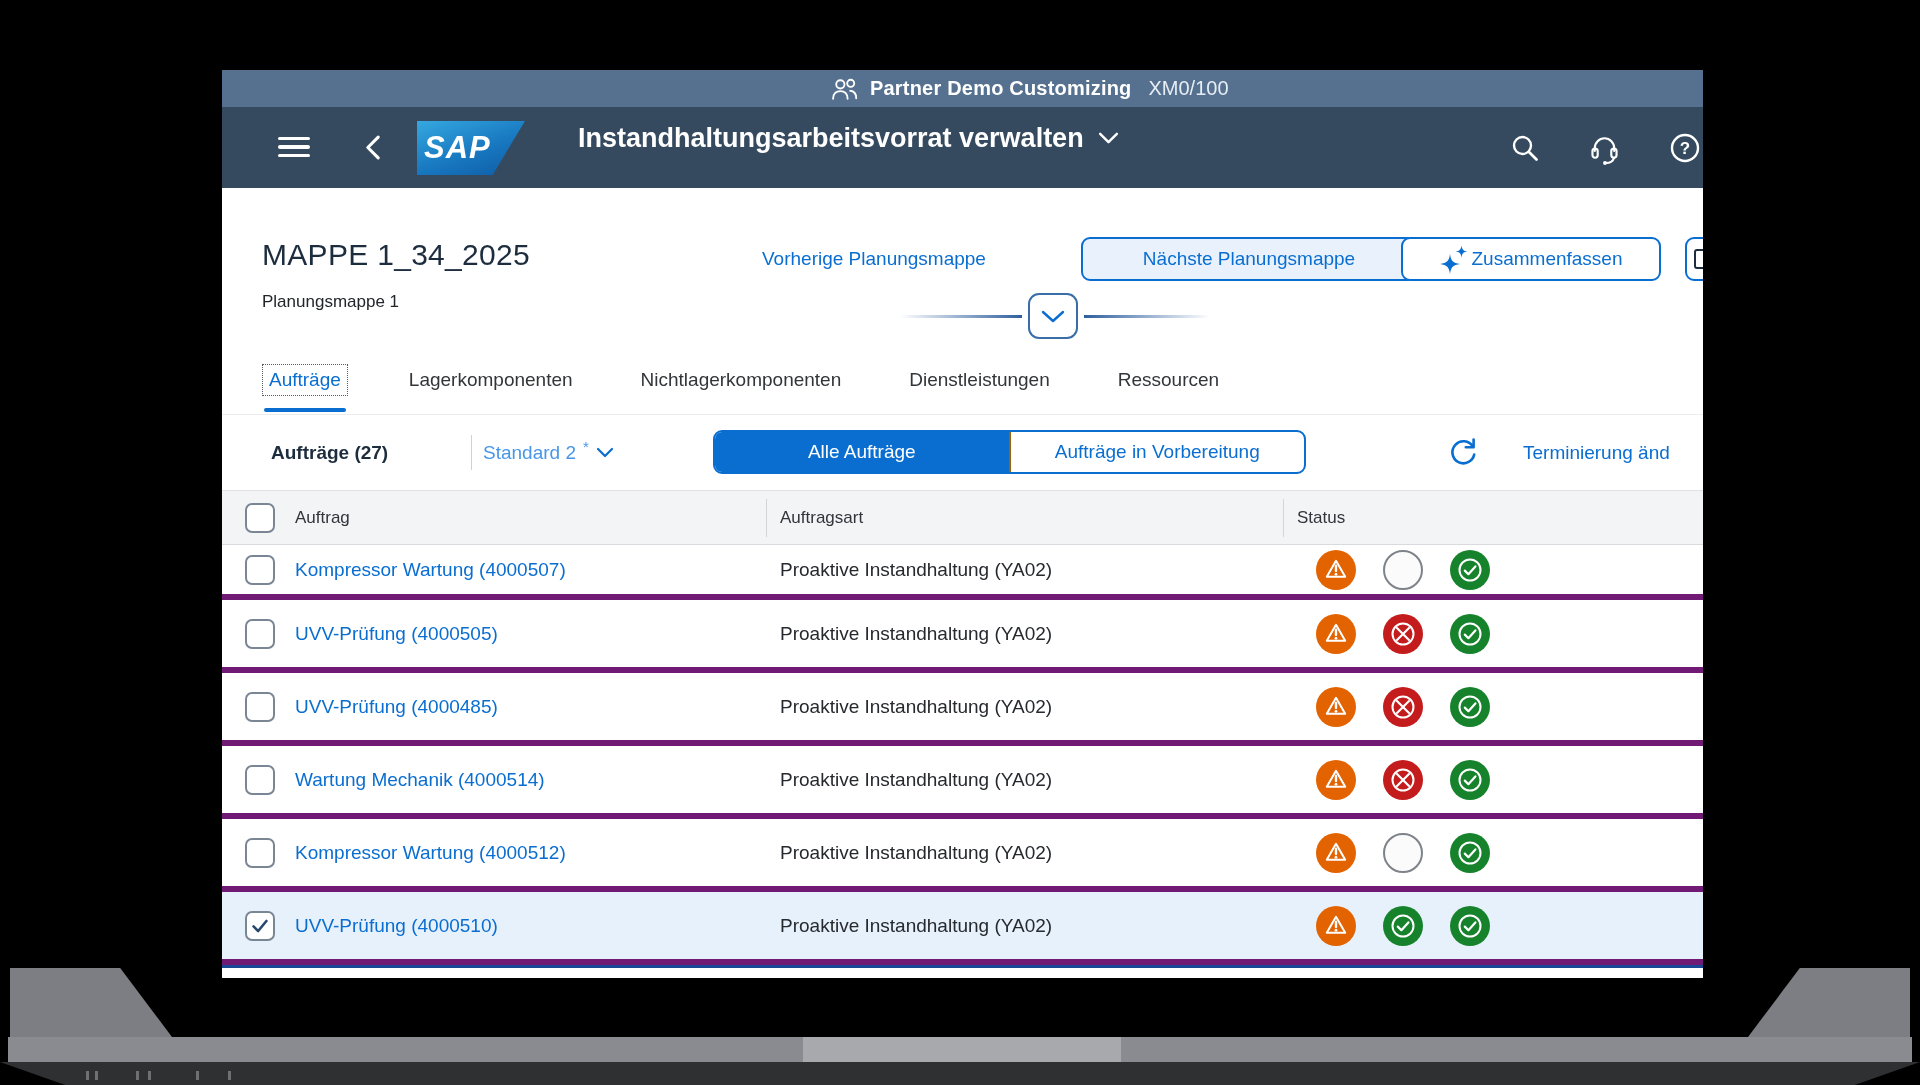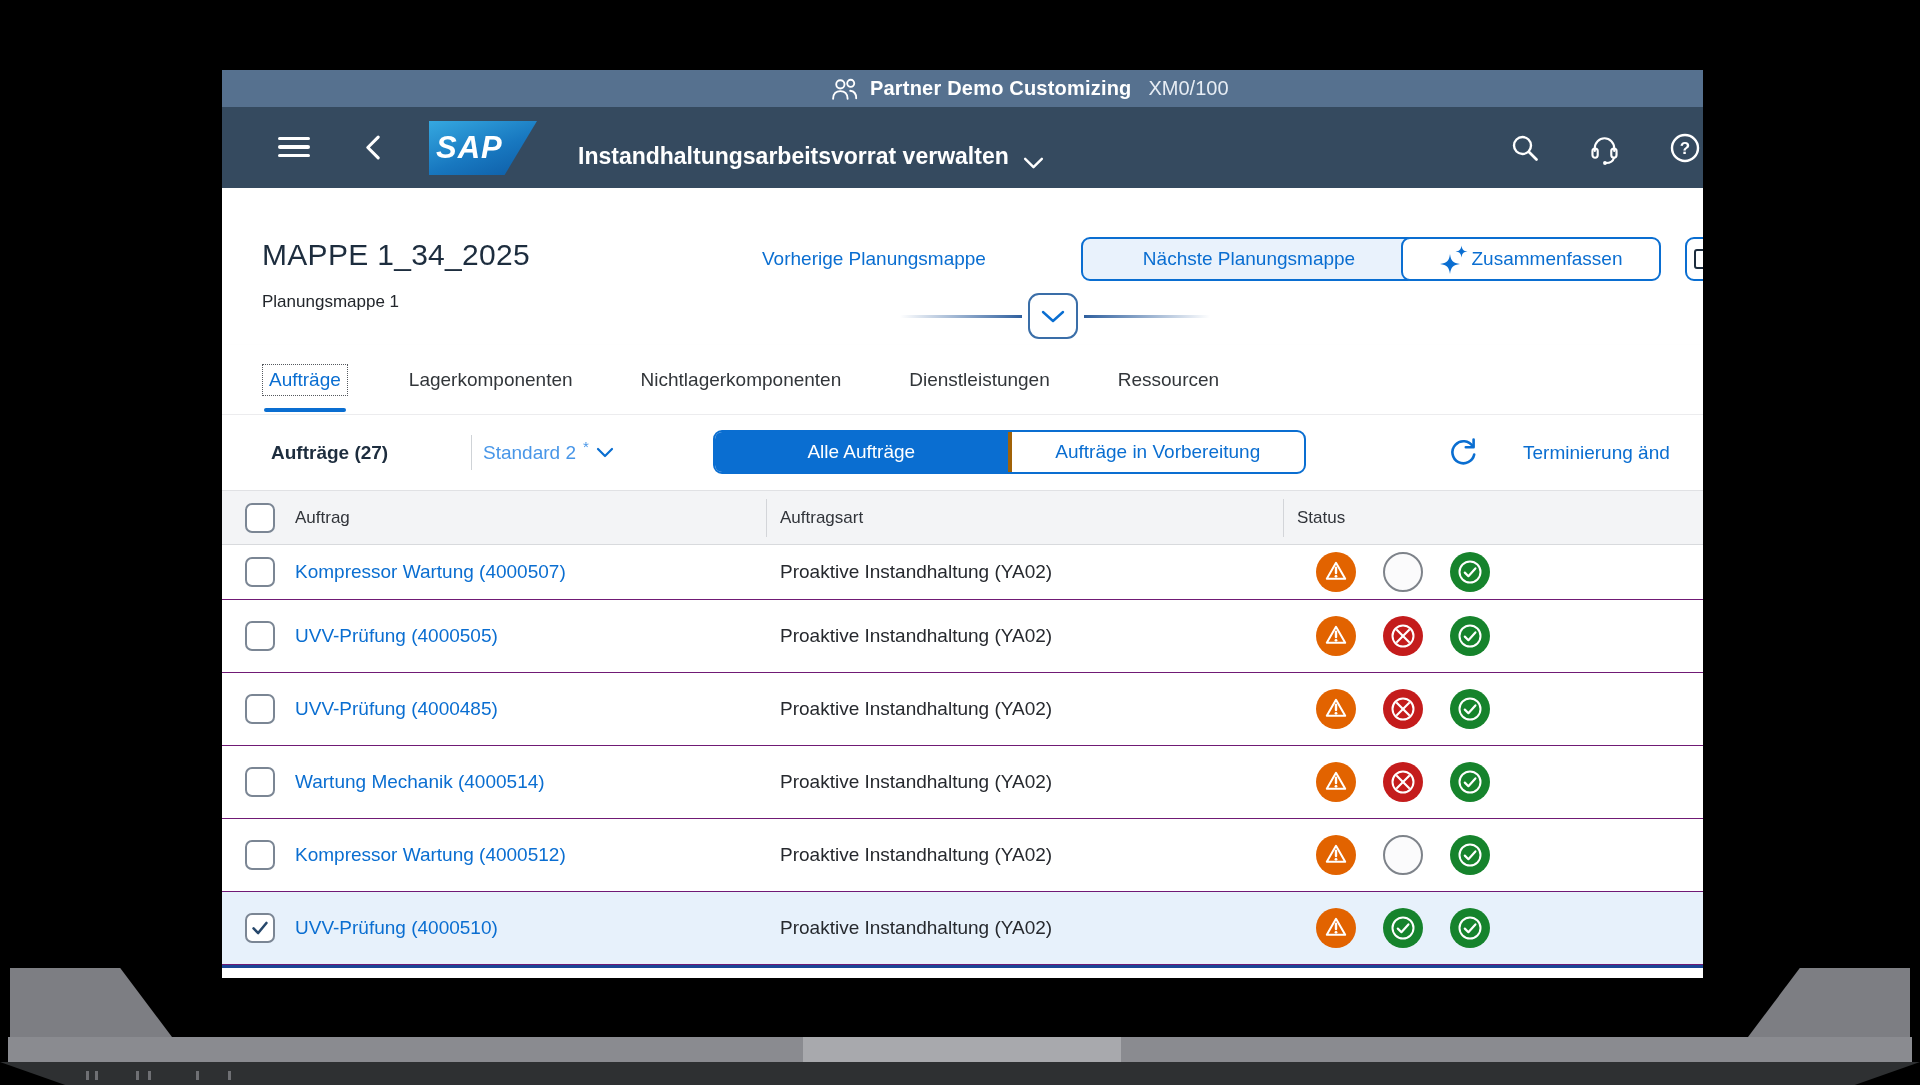--- a/index.html
+++ b/index.html
@@ -13,26 +13,26 @@
   .banner { position:absolute; left:0; top:0; width:100%; height:37px; background:#56718f; display:flex; align-items:center; }
   .banner-group { display:flex; align-items:center; gap:11px; margin-left:608px; }
   .banner-title { color:#fff; font-weight:bold; font-size:20px; letter-spacing:.2px; }
   .banner-system { color:#e7edf4; font-size:20px; margin-left:6px; }
 
   
   .shell { position:absolute; left:0; top:37px; width:100%; height:81px; background:#354a5f; }
   .burger { position:absolute; left:56px; top:26px; width:32px; height:28px; display:flex; flex-direction:column; justify-content:center; gap:5px; cursor:pointer; }
   .burger i { display:block; height:3.5px; background:#fff; border-radius:2px; }
   .backbtn { position:absolute; left:140px; top:27px; }
-  .saplogo { position:absolute; left:207px; top:14px; width:108px; height:54px;
+  .saplogo { position:absolute; left:195px; top:14px; width:108px; height:54px;
              background:linear-gradient(160deg,#35a8e0 0%,#1878c0 55%,#0d5ba5 100%);
              clip-path:polygon(0 0,100% 0,70% 100%,0 100%);
              color:#fff; font-weight:bold; font-style:italic; font-size:31px;
              display:flex; align-items:center; padding-left:7px; letter-spacing:1px; }
-  .shelltitle { position:absolute; left:356px; top:0; height:63px; display:flex; align-items:flex-end; gap:14px; color:#fff; font-size:23px; font-weight:bold; cursor:pointer; }
+  .shelltitle { position:absolute; left:356px; top:0; height:63px; display:flex; align-items:center; gap:14px; color:#fff; font-size:27px; font-weight:bold; cursor:pointer; }
   .shellicons { position:absolute; right:0px; top:0; height:81px; display:flex; align-items:center; gap:47px; padding-right:2px; }
   .shellicons .sic { width:33px; height:33px; display:flex; align-items:center; justify-content:center; cursor:pointer; }
 
   
   .page-head { position:absolute; left:0; top:118px; width:100%; height:157px; background:#fff; }
   .obj-title { position:absolute; left:40px; top:50px; font-size:30px; color:#1d2d3e; font-weight:400; letter-spacing:.3px; }
   .obj-sub { position:absolute; left:40px; top:104px; font-size:17px; color:#22262b; }
   .link-prev { position:absolute; left:540px; top:49px; height:44px; line-height:44px; font-size:19px; color:#0a6ed1; cursor:pointer; }
   .btn { display:flex; align-items:center; justify-content:center; border:2px solid #0a6ed1; border-radius:9px; font-size:19px; color:#0a6ed1; background:#fff; cursor:pointer; }
   .btn-next { position:absolute; left:859px; top:49px; width:336px; height:44px; background:#e9f2fc; }
@@ -55,33 +55,33 @@
   
   .toolbar { position:absolute; left:0; top:345px; width:100%; height:75px; background:#fff; }
   .tb-title { position:absolute; left:49px; top:0; height:75px; line-height:75px; font-size:19px; font-weight:bold; color:#1d2d3e; }
   .tb-sep { position:absolute; left:249px; top:20px; width:1px; height:35px; background:#cfd3d7; }
   .variant { position:absolute; left:261px; top:0; height:75px; display:flex; align-items:center; gap:7px; cursor:pointer; }
   .variant .vname { font-size:19px; color:#4896e8; }
   .variant sup { font-size:15px; color:#4896e8; position:relative; top:-6px; }
   .segments { position:absolute; left:491px; top:15px; width:593px; height:44px; border:2px solid #0a6ed1; border-radius:9px; display:flex; overflow:hidden; background:#fff; }
   .seg { flex:1; display:flex; align-items:center; justify-content:center; font-size:19px; color:#0a6ed1; cursor:pointer; }
   .seg.selected { background:#0a6ed1; color:#fff; }
-  .seg + .seg { border-left:4px solid #a16207; }
+  .seg + .seg { border-left:2px solid #a16207; }
   .refresh { position:absolute; left:1224px; top:20px; width:34px; height:34px; cursor:pointer; }
   .tb-action { position:absolute; left:1301px; top:0; height:75px; line-height:75px; font-size:19px; color:#0a6ed1; white-space:nowrap; cursor:pointer; }
 
   
   .thead { position:absolute; left:0; top:420px; width:100%; height:55px; background:#f3f4f6; border-top:1px solid #e0e1e4; border-bottom:1px solid #d8dadd; }
   .th-label { position:absolute; top:0; height:53px; line-height:53px; font-size:17px; color:#31343a; }
   .col-div { position:absolute; top:8px; width:1px; height:38px; background:#d3d5d9; }
   .cbx { width:30px; height:30px; border:2px solid #7b8694; border-radius:7px; background:#fff; cursor:pointer; display:flex; align-items:center; justify-content:center; }
   .thead .cbx { position:absolute; left:23px; top:12px; }
 
   .rows { position:absolute; left:0; top:475px; width:100%; }
-  .row { position:relative; height:73px; background:#fff; border-bottom:1px solid #701a75; }
+  .row { position:relative; height:73px; background:#fff; border-bottom:6px solid #701a75; }
   .row.first { height:55px; }
   .row.selected { background:#e7f1fb; }
   .row .cbx { position:absolute; left:23px; top:50%; transform:translateY(-50%); }
   .row .order { position:absolute; left:73px; top:50%; transform:translateY(-50%); font-size:19px; color:#0a6ed1; cursor:pointer; }
   .row .rtype { position:absolute; left:558px; top:50%; transform:translateY(-50%); font-size:19px; color:#26292e; }
   .row .status { position:absolute; left:1094px; top:50%; transform:translateY(-50%); display:flex; gap:27px; }
   .sicon { width:40px; height:40px; display:block; }
   .bottom-line { position:absolute; left:0; top:895px; width:100%; height:3px; background:#1a4696; }
 
   

